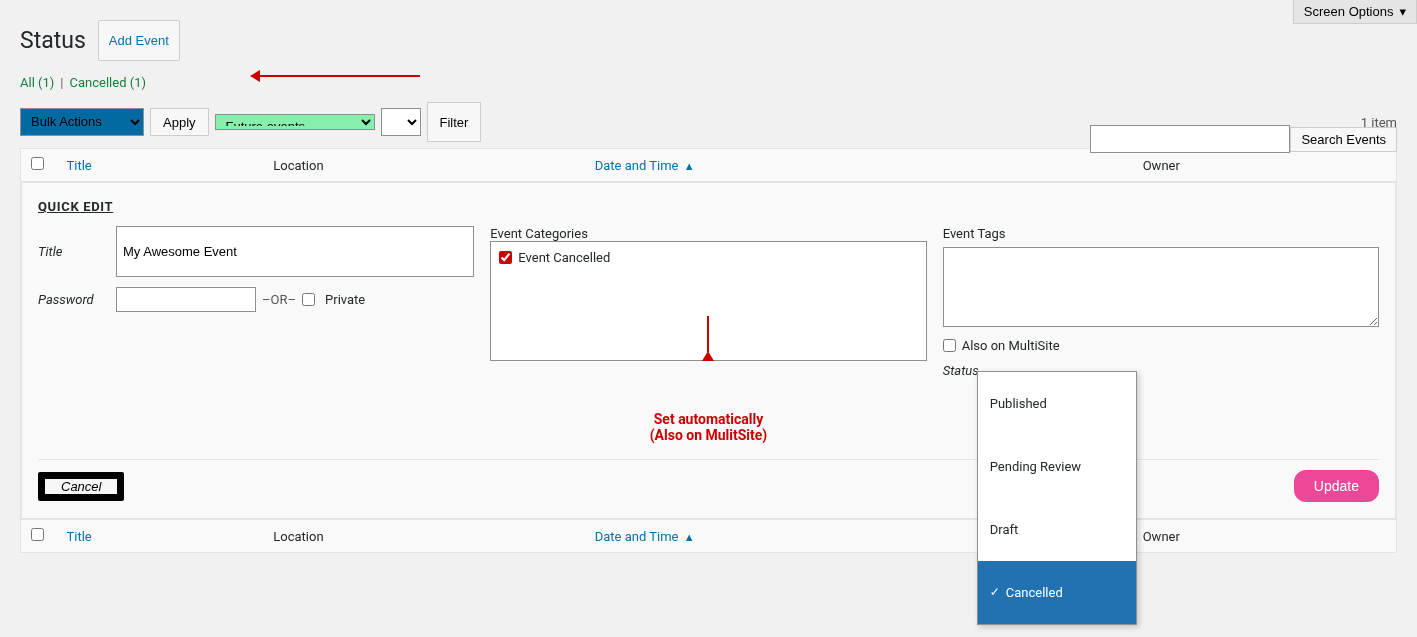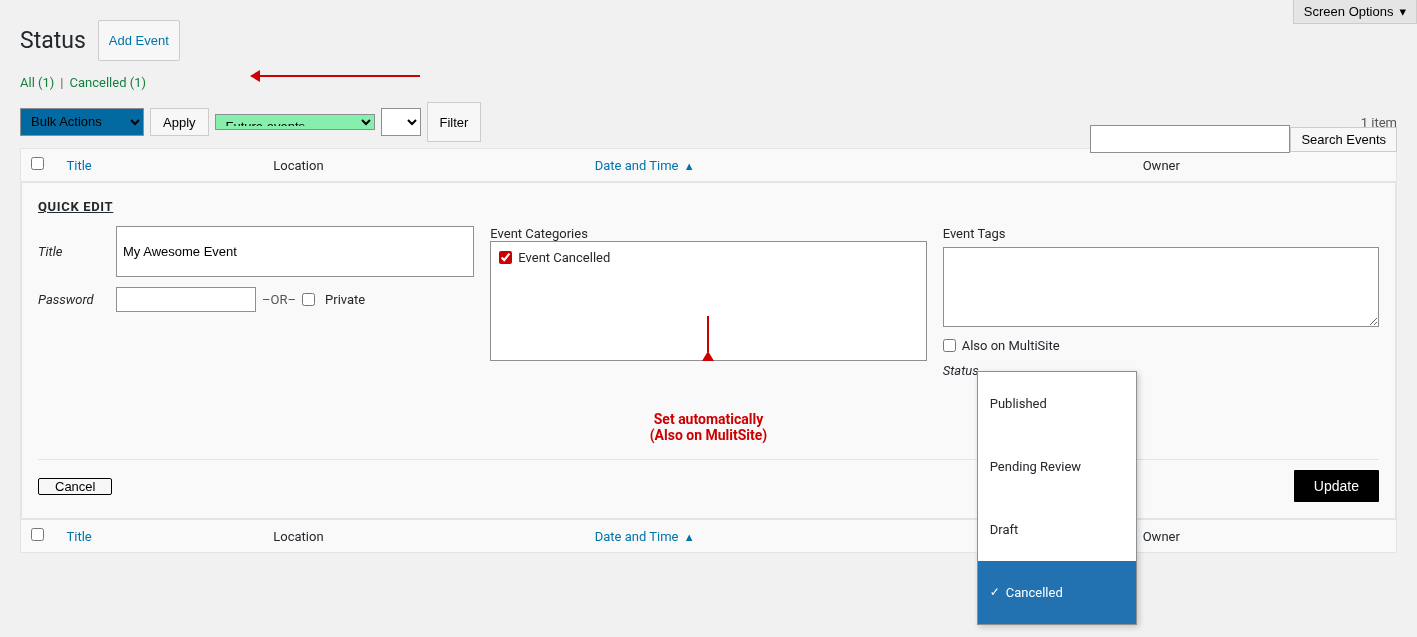--- a/index.html
+++ b/index.html
@@ -319,34 +319,35 @@
     .qe-actions {
       display: flex;
       justify-content: space-between;
       align-items: center;
       margin-top: 16px;
       padding-top: 10px;
       border-top: 1px solid #e2e4e7;
     }
     .cancel-btn {
       background: #f7f7f7;
-      border: 1px solid #000000;
+      border: 7px solid #000000;
       padding: 0 16px;
       font-size: 13px;
       cursor: pointer;
       border-radius: 2px;
+      font-style: italic;
     }
     .update-btn {
-      background: #000000;
+      background: #ec4899;
       border: none;
       color: #fff;
       padding: 8px 20px;
       font-size: 14px;
       cursor: pointer;
-      border-radius: 1px;
+      border-radius: 12px;
       font-weight: 500;
       margin-left: 14px;
     }
 
     
     .bottom-header th {
       background: #f9f9f9;
     }
     .h-line {
       height: 2px;

